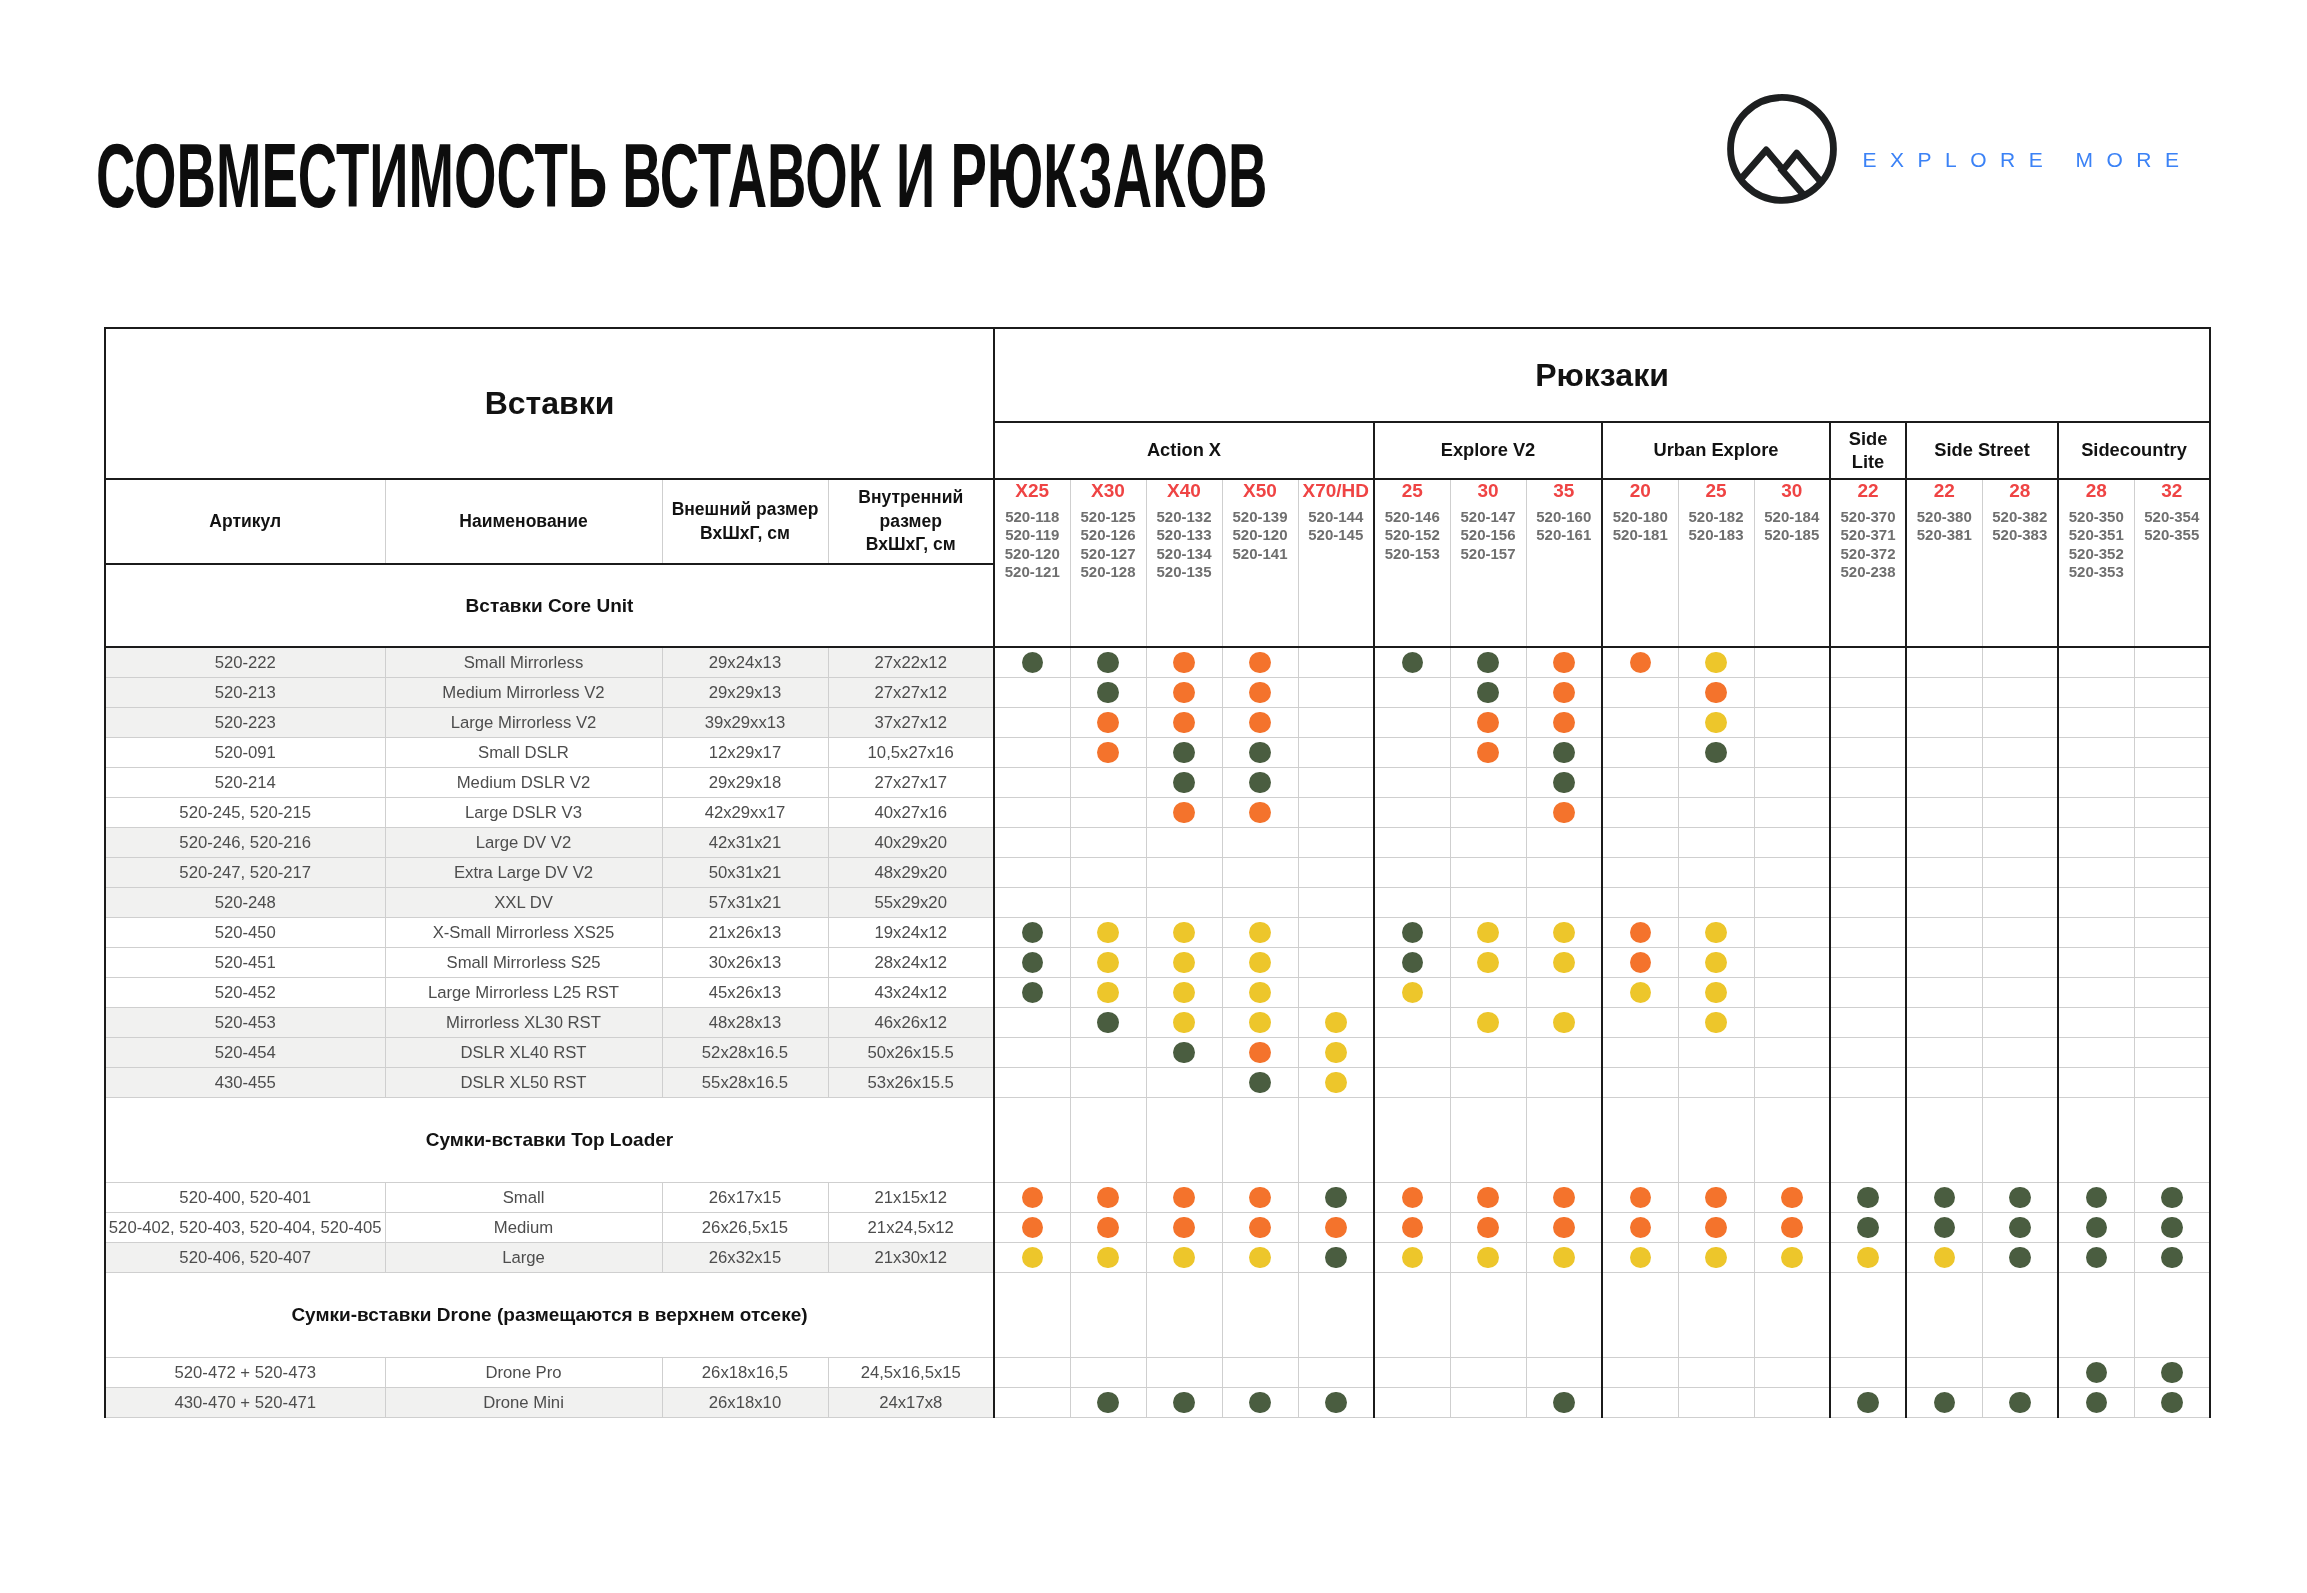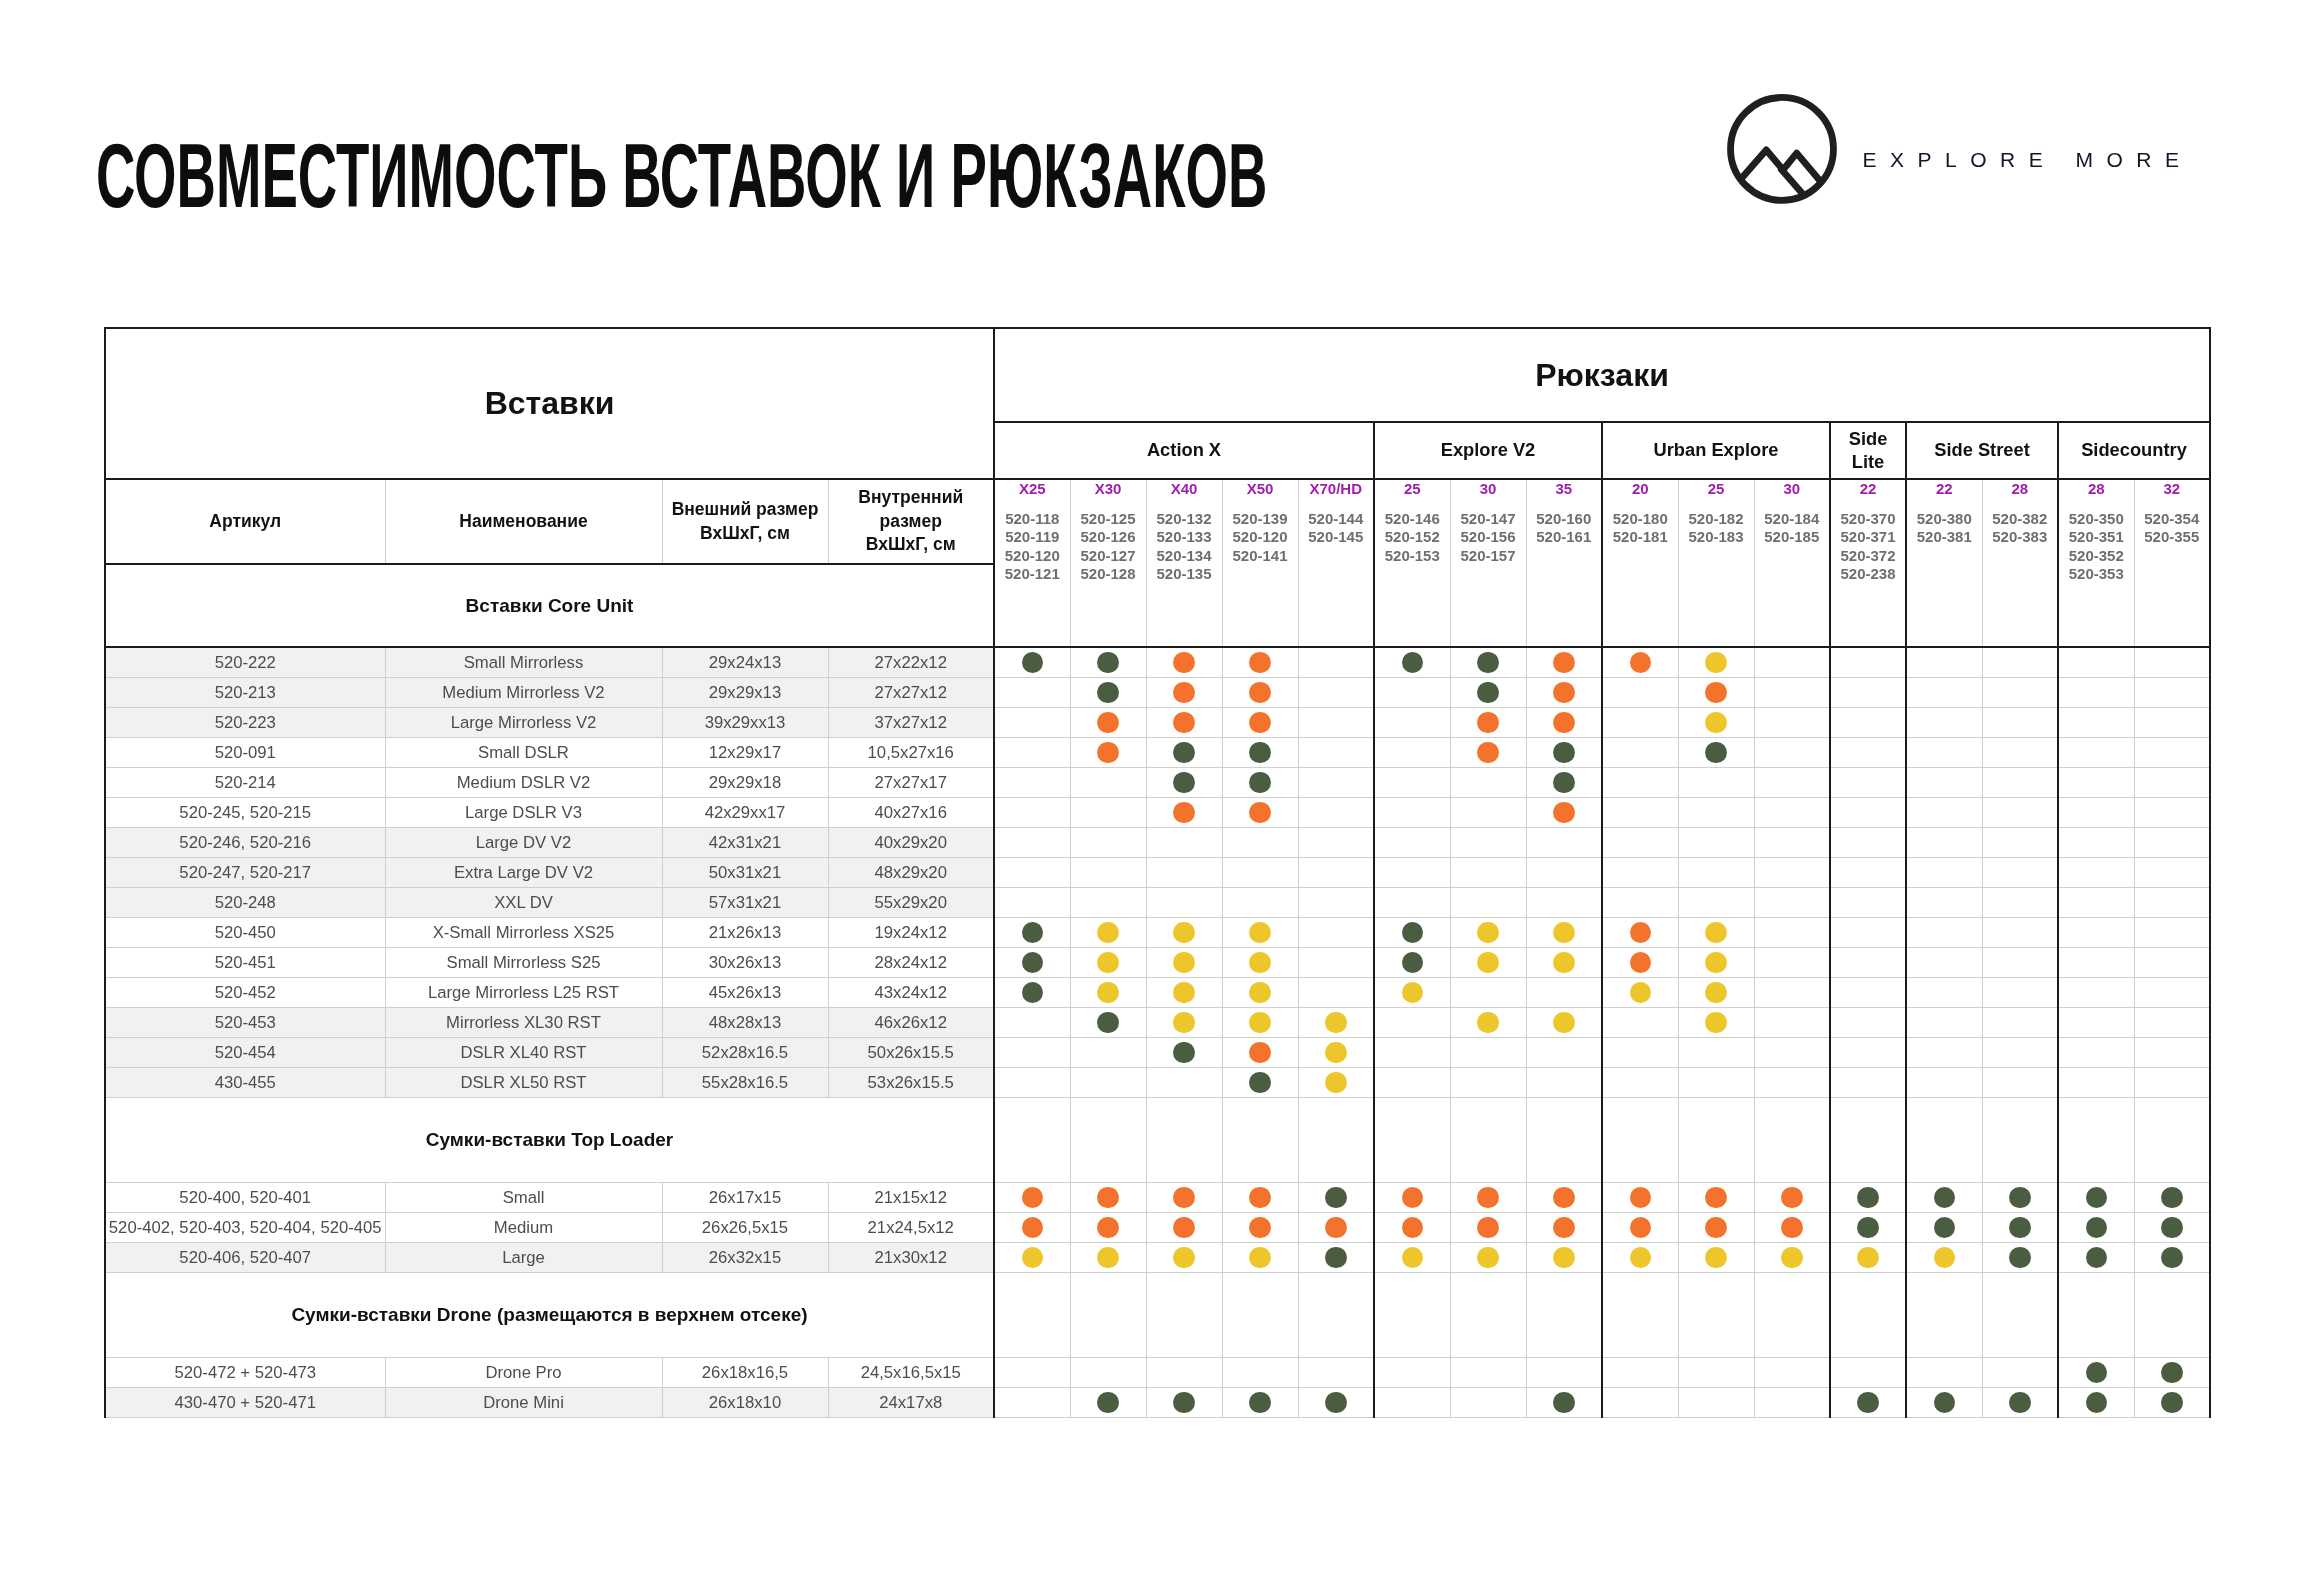--- a/index.html
+++ b/index.html
@@ -6,40 +6,40 @@
   body{width:2307px;height:1593px;background:#ffffff;font-family:"Liberation Sans",sans-serif;}
   .page{position:relative;width:2307px;height:1593px;background:#fff;overflow:hidden;}
 
   .title{position:absolute;left:96px;top:130px;margin:0;font-size:91px;line-height:1.0;
     font-weight:bold;color:#0d0d0d;white-space:nowrap;transform:scaleX(0.60);transform-origin:left top;
     letter-spacing:0px;}
 
   .logo{position:absolute;left:1719px;top:88px;display:flex;align-items:center;gap:17.5px;}
   .logo-text{display:flex;flex-direction:column;}
   .logo-name{font-size:65px;font-weight:bold;line-height:1.0;letter-spacing:-1.6px;color:#1d1f20;}
-  .logo-tag{font-size:21px;letter-spacing:13.5px;margin-top:17px;color:#0f172a;white-space:nowrap;}
+  .logo-tag{font-size:21px;letter-spacing:13.5px;margin-top:17px;color:#3b82f6;white-space:nowrap;}
 
   table.grid{position:absolute;left:104px;top:327px;border-collapse:collapse;table-layout:fixed;
     border:2.4px solid #1b1b1b;border-bottom:0.8px solid #c4c4c4;}
   table.grid td,table.grid th{border:0.8px solid #cfcfcf;padding:0;margin:0;overflow:hidden;}
 
   .r1{height:94px;}
   .r2{height:57px;}
   .vstavki-cell{font-size:32px;font-weight:bold;color:#121212;text-align:center;vertical-align:middle;
     border-right:2.4px solid #1b1b1b !important;border-bottom:2.4px solid #1b1b1b !important;background:#fff;}
   .ryuk-cell{font-size:32px;font-weight:bold;color:#121212;text-align:center;vertical-align:middle;
     border-left:2.4px solid #1b1b1b !important;border-bottom:2.4px solid #1b1b1b !important;background:#fff;}
   .group-cell{font-size:18.3px;font-weight:bold;color:#121212;text-align:center;vertical-align:middle;
     border:2.4px solid #1b1b1b !important;background:#fff;line-height:1.25;}
 
   .lefthead{height:83px;font-size:17.5px;font-weight:bold;color:#121212;text-align:center;vertical-align:middle;
     white-space:pre-line;border-bottom:2.4px solid #1b1b1b !important;line-height:1.35;}
   .modelcell{vertical-align:top;text-align:center;padding-top:19px;
     border-bottom:2.4px solid #1b1b1b !important;background:#fff;}
-  .model{font-size:15px;font-weight:bold;color:#a21caf;margin-bottom:13px;}
+  .model{font-size:19px;font-weight:bold;color:#ef4444;margin-bottom:6px;}
   .arts{font-size:15px;line-height:18.3px;color:#6f6f6f;white-space:pre-line;}
 
   .gb{border-left:2.4px solid #1b1b1b !important;}
 
   .secrow td{background:#fff;}
   .section-label{font-size:19px;font-weight:bold;color:#121212;text-align:center;vertical-align:middle;}
   .secrow.core td{height:81px;}
   .secrow.core .section-label{border-bottom:2.4px solid #1b1b1b !important;}
   .secrow.tall td{height:84px;}
 

